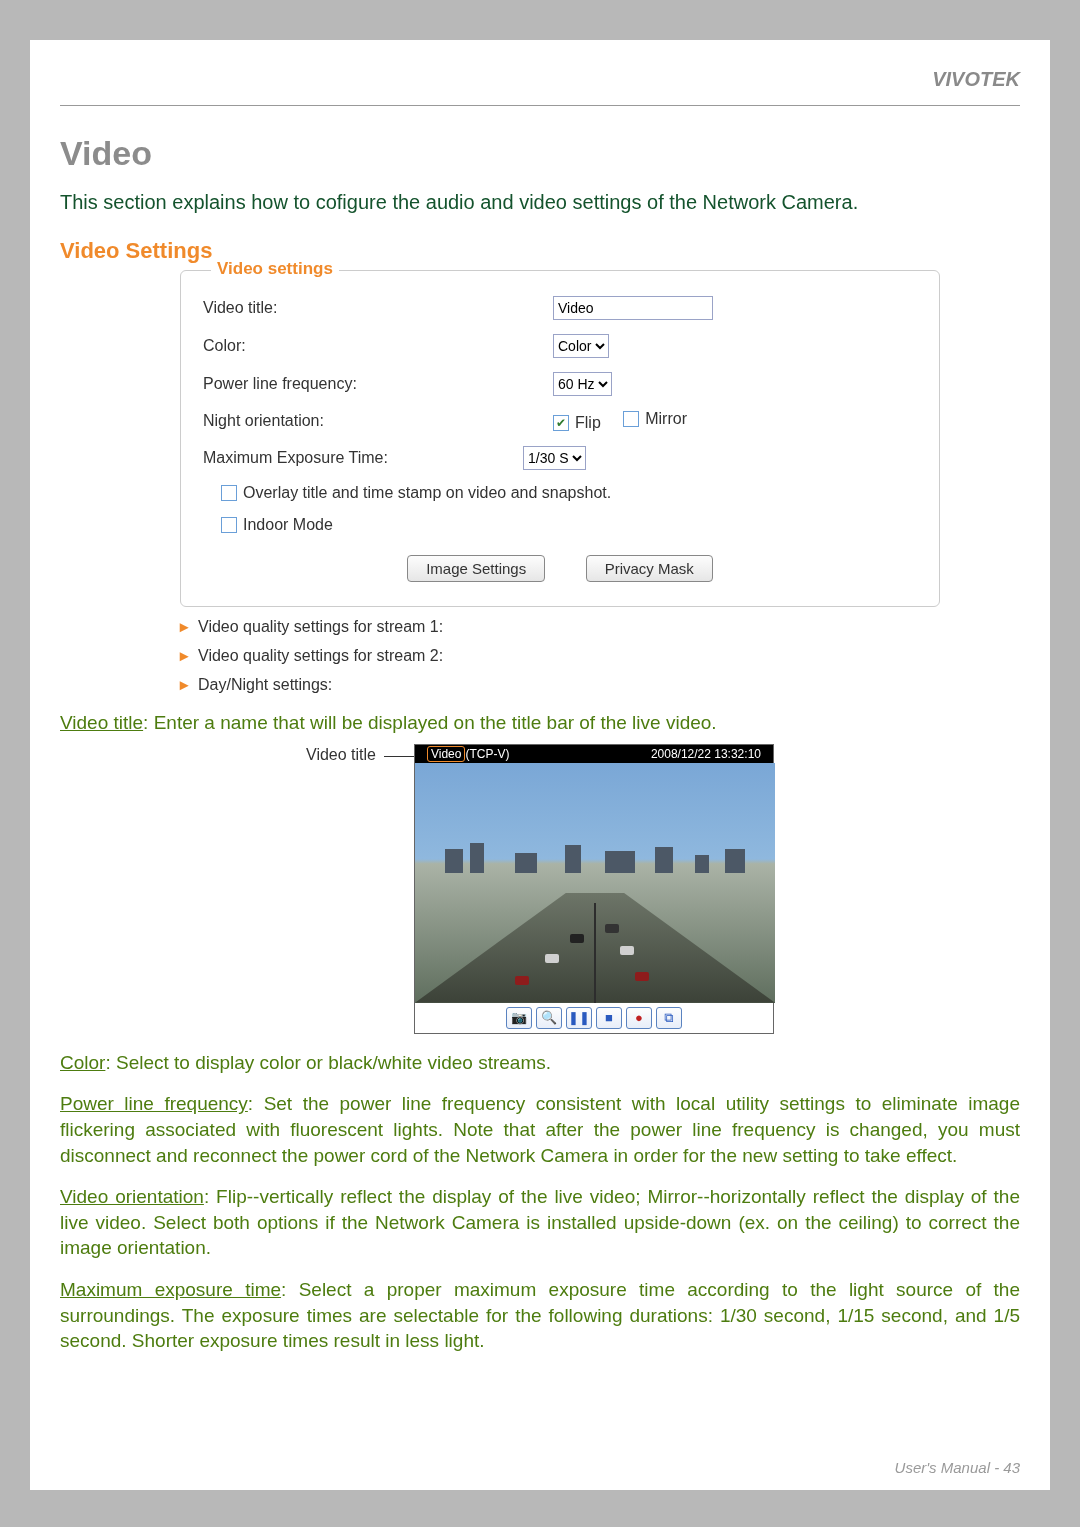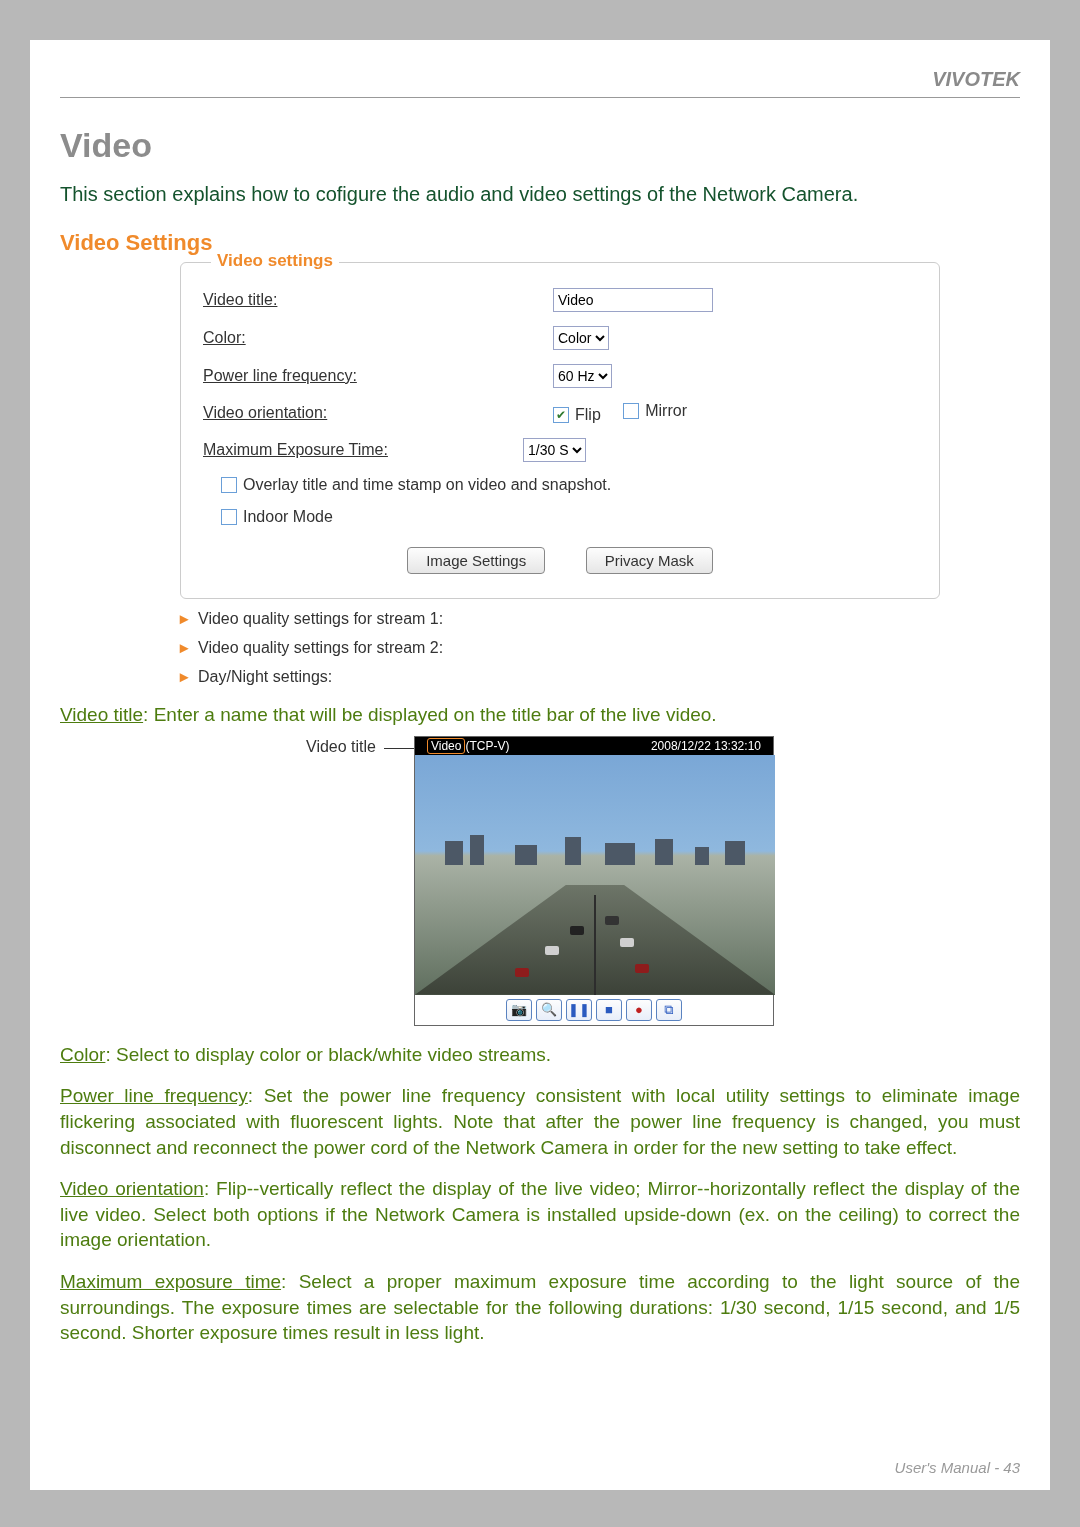--- a/index.html
+++ b/index.html
@@ -17,21 +17,21 @@
     position: relative;
     padding: 28px 30px 20px 30px;
   }
   .brand {
     text-align: right;
     font-style: italic;
     font-weight: bold;
     color: #8a8a8a;
     font-size: 20px;
     border-bottom: 1px solid #999;
-    padding-bottom: 6px;
+    padding-bottom: 14px;
     margin-bottom: 28px;
   }
   h1.title {
     color: #8c8c8c;
     font-size: 34px;
     font-weight: bold;
     margin: 18px 0 18px 0;
   }
   .intro {
     font-size: 20px;
@@ -63,21 +63,21 @@
     font-weight: bold;
     font-size: 17px;
   }
   .row {
     display: flex;
     align-items: center;
     font-size: 16px;
     color: #333;
     padding: 7px 0;
   }
-  .row .lbl { flex: 0 0 350px; text-decoration: underline; }
+  .row .lbl { flex: 0 0 350px; }
   .row .ctl { flex: 1; }
   input.text {
     border: 1px solid #9aa3c7;
     height: 24px;
     width: 160px;
     font-size: 14px;
     padding: 0 4px;
   }
   select.sel {
     border: 1px solid #9aa3c7;
@@ -247,21 +247,21 @@
       <div class="lbl">Color:</div>
       <div class="ctl"><select class="sel"><option>Color</option></select></div>
     </div>
 
     <div class="row">
       <div class="lbl">Power line frequency:</div>
       <div class="ctl"><select class="sel"><option>60 Hz</option></select></div>
     </div>
 
     <div class="row">
-      <div class="lbl">Video orientation:</div>
+      <div class="lbl">Night orientation:</div>
       <div class="ctl">
         <span class="chkbox">
           <span class="cb checked"></span>
           <span>Flip</span>
         </span>
         <span class="chkbox">
           <span class="cb"></span>
           <span>Mirror</span>
         </span>
       </div>

